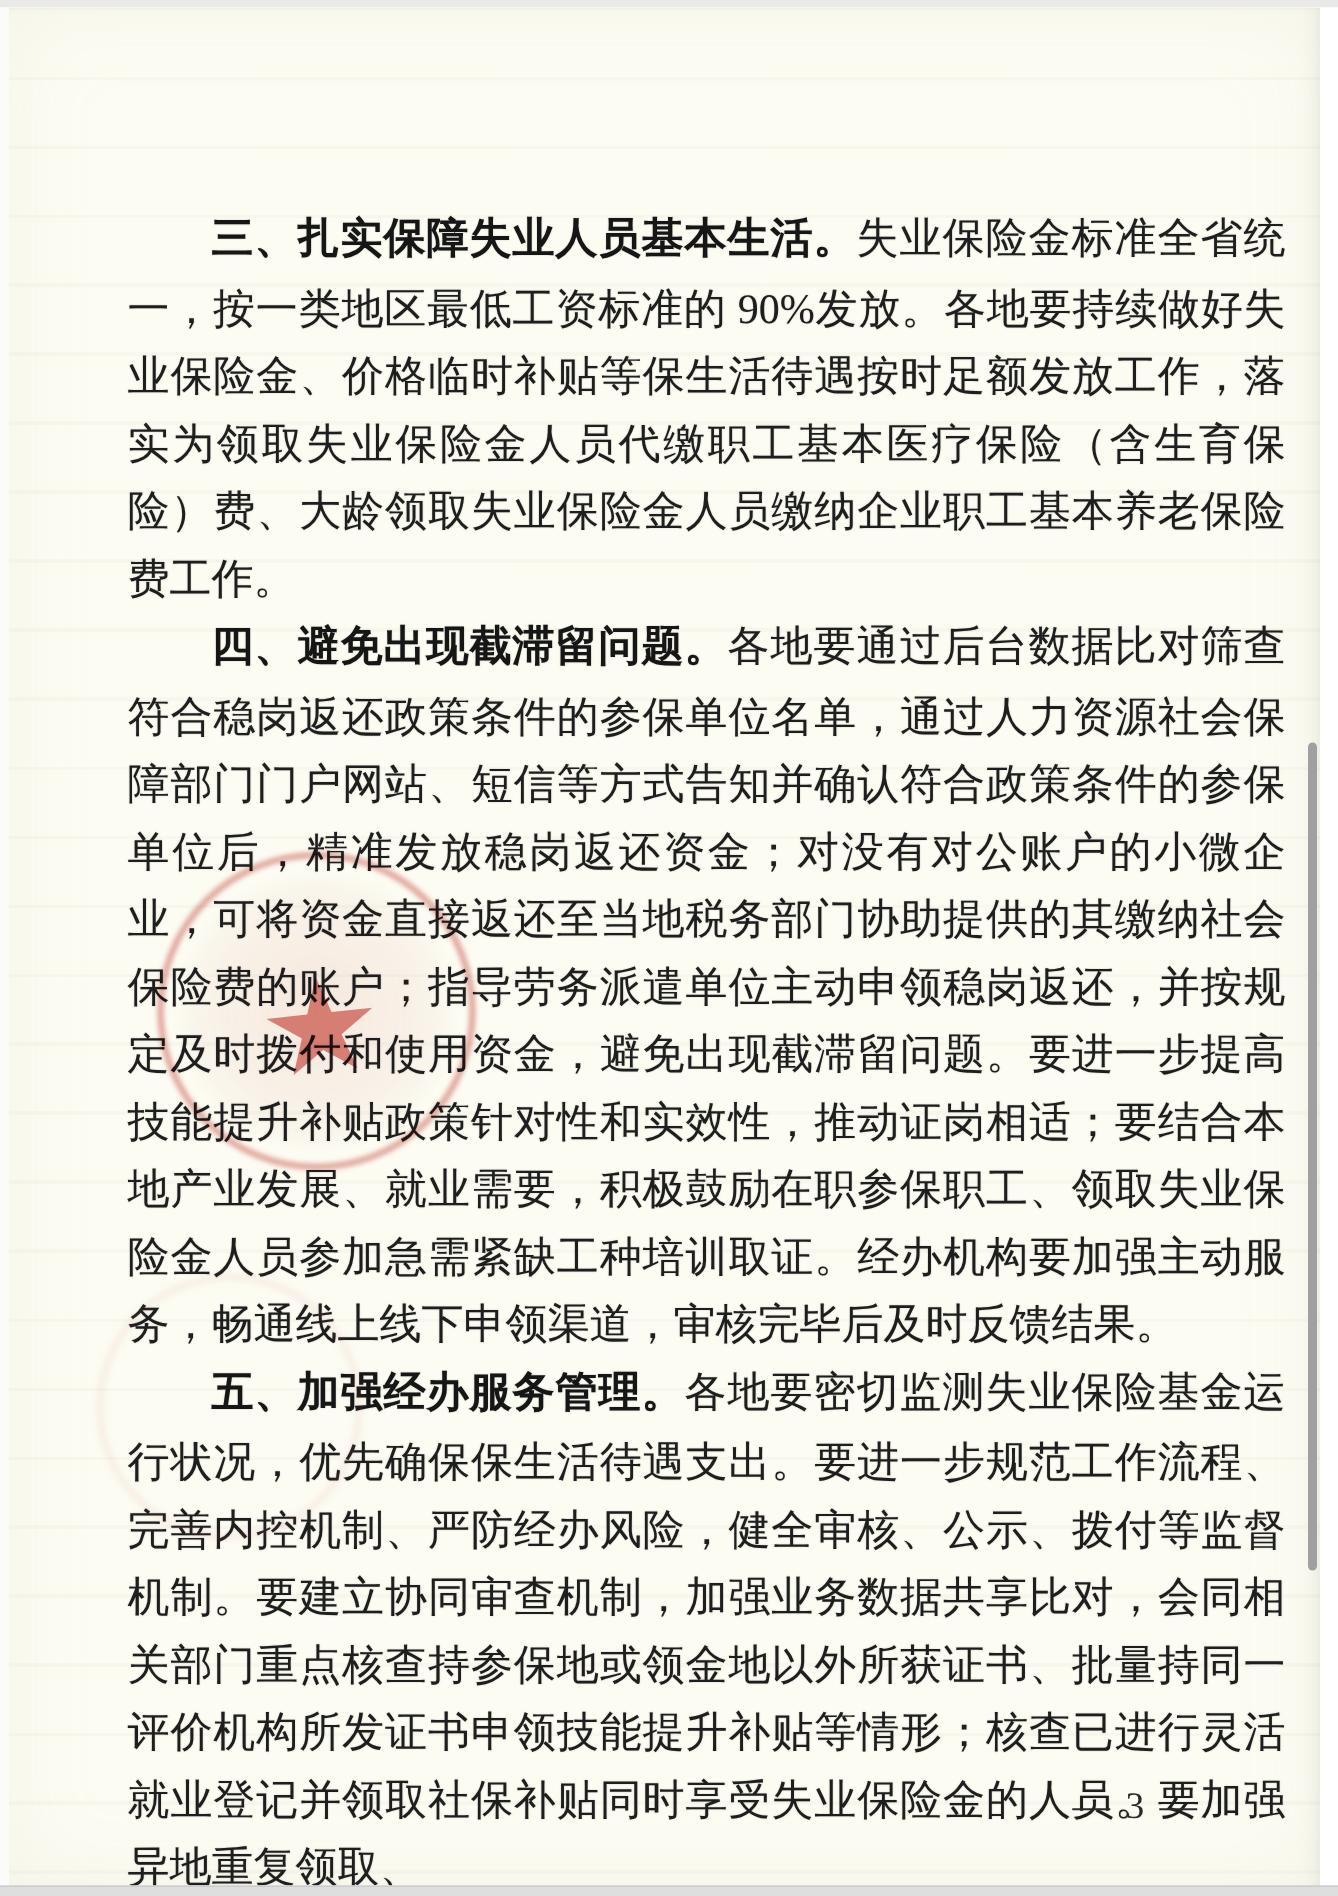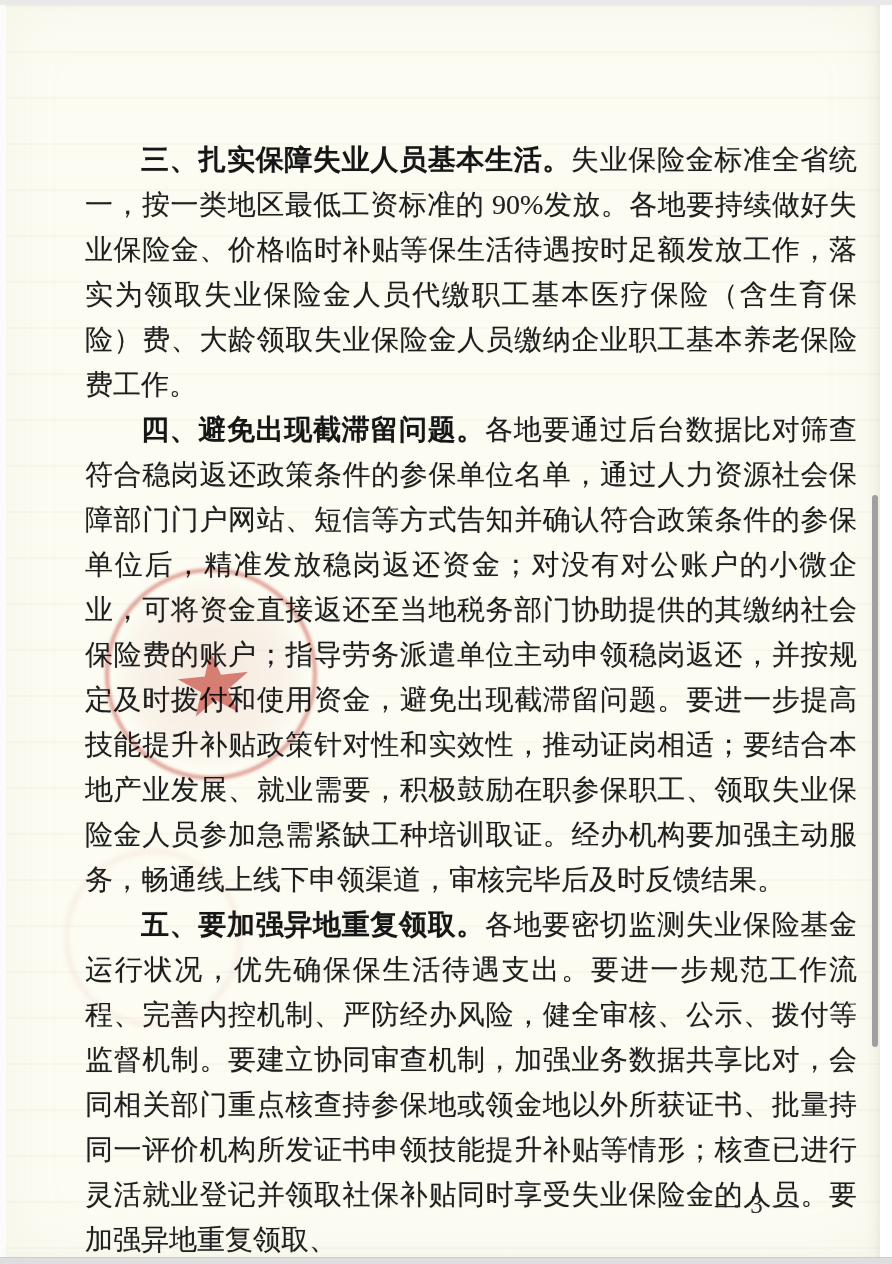--- a/index.html
+++ b/index.html
@@ -19,21 +19,21 @@
     box-shadow:inset 0 0 60px rgba(185,180,150,0.10), inset -8px 0 12px -8px rgba(160,160,150,0.25);
     overflow:hidden;
   }
   .text-col{position:absolute;left:79px;top:132px;width:772px;}
   p.doc-para{
     margin:0;font-size:28px;line-height:45px;color:#1e1e1e;
     text-align:justify;text-justify:inter-character;text-indent:2em;
     text-shadow:0 0 1px rgba(55,55,55,0.35);
   }
   .para-heading{
-    font-family:Liberation Serif, serif;
+    font-family:Liberation Mono, monospace;
     font-weight:700;color:#161616;
   }
   .page-number{
     position:absolute;right:80px;top:1186px;
     font-size:25px;color:#2b2b2b;letter-spacing:2px;
   }
   
   .seal{position:absolute;left:99px;top:563px;width:212px;height:212px;pointer-events:none;mix-blend-mode:multiply;}
   .seal-ring{position:absolute;left:0;top:0;right:0;bottom:0;border:4px solid rgba(196,62,55,0.48);border-radius:50%;filter:blur(1.8px);}
   .seal-wash{position:absolute;left:14px;top:14px;right:14px;bottom:14px;border-radius:50%;
@@ -55,21 +55,21 @@
 <div class="top-band"></div>
 <div class="left-strip"></div>
 <div class="right-strip"></div>
 
 <div class="page">
   <div class="text-col">
   <p class="doc-para"><span class="para-heading">三、扎实保障失业人员基本生活。</span><span class="para-body">失业保险金标准全省统一，按一类地区最低工资标准的 90%发放。各地要持续做好失业保险金、价格临时补贴等保生活待遇按时足额发放工作，落实为领取失业保险金人员代缴职工基本医疗保险（含生育保险）费、大龄领取失业保险金人员缴纳企业职工基本养老保险费工作。</span></p>
 
   <p class="doc-para"><span class="para-heading">四、避免出现截滞留问题。</span><span class="para-body">各地要通过后台数据比对筛查符合稳岗返还政策条件的参保单位名单，通过人力资源社会保障部门门户网站、短信等方式告知并确认符合政策条件的参保单位后，精准发放稳岗返还资金；对没有对公账户的小微企业，可将资金直接返还至当地税务部门协助提供的其缴纳社会保险费的账户；指导劳务派遣单位主动申领稳岗返还，并按规定及时拨付和使用资金，避免出现截滞留问题。要进一步提高技能提升补贴政策针对性和实效性，推动证岗相适；要结合本地产业发展、就业需要，积极鼓励在职参保职工、领取失业保险金人员参加急需紧缺工种培训取证。经办机构要加强主动服务，畅通线上线下申领渠道，审核完毕后及时反馈结果。</span></p>
 
-  <p class="doc-para"><span class="para-heading">五、要加强异地重复领取。</span><span class="para-body">各地要密切监测失业保险基金运行状况，优先确保保生活待遇支出。要进一步规范工作流程、完善内控机制、严防经办风险，健全审核、公示、拨付等监督机制。要建立协同审查机制，加强业务数据共享比对，会同相关部门重点核查持参保地或领金地以外所获证书、批量持同一评价机构所发证书申领技能提升补贴等情形；核查已进行灵活就业登记并领取社保补贴同时享受失业保险金的人员。要加强异地重复领取、</span></p>
+  <p class="doc-para"><span class="para-heading">五、加强经办服务管理。</span><span class="para-body">各地要密切监测失业保险基金运行状况，优先确保保生活待遇支出。要进一步规范工作流程、完善内控机制、严防经办风险，健全审核、公示、拨付等监督机制。要建立协同审查机制，加强业务数据共享比对，会同相关部门重点核查持参保地或领金地以外所获证书、批量持同一评价机构所发证书申领技能提升补贴等情形；核查已进行灵活就业登记并领取社保补贴同时享受失业保险金的人员。要加强异地重复领取、</span></p>
 </div>
 
   <div class="seal">
     <div class="seal-wash"></div>
     <div class="seal-ring"></div>
     <div class="seal-star"></div>
   </div>
   <div class="seal-faint"></div>
 
   <div class="page-number">— 3 —</div>

